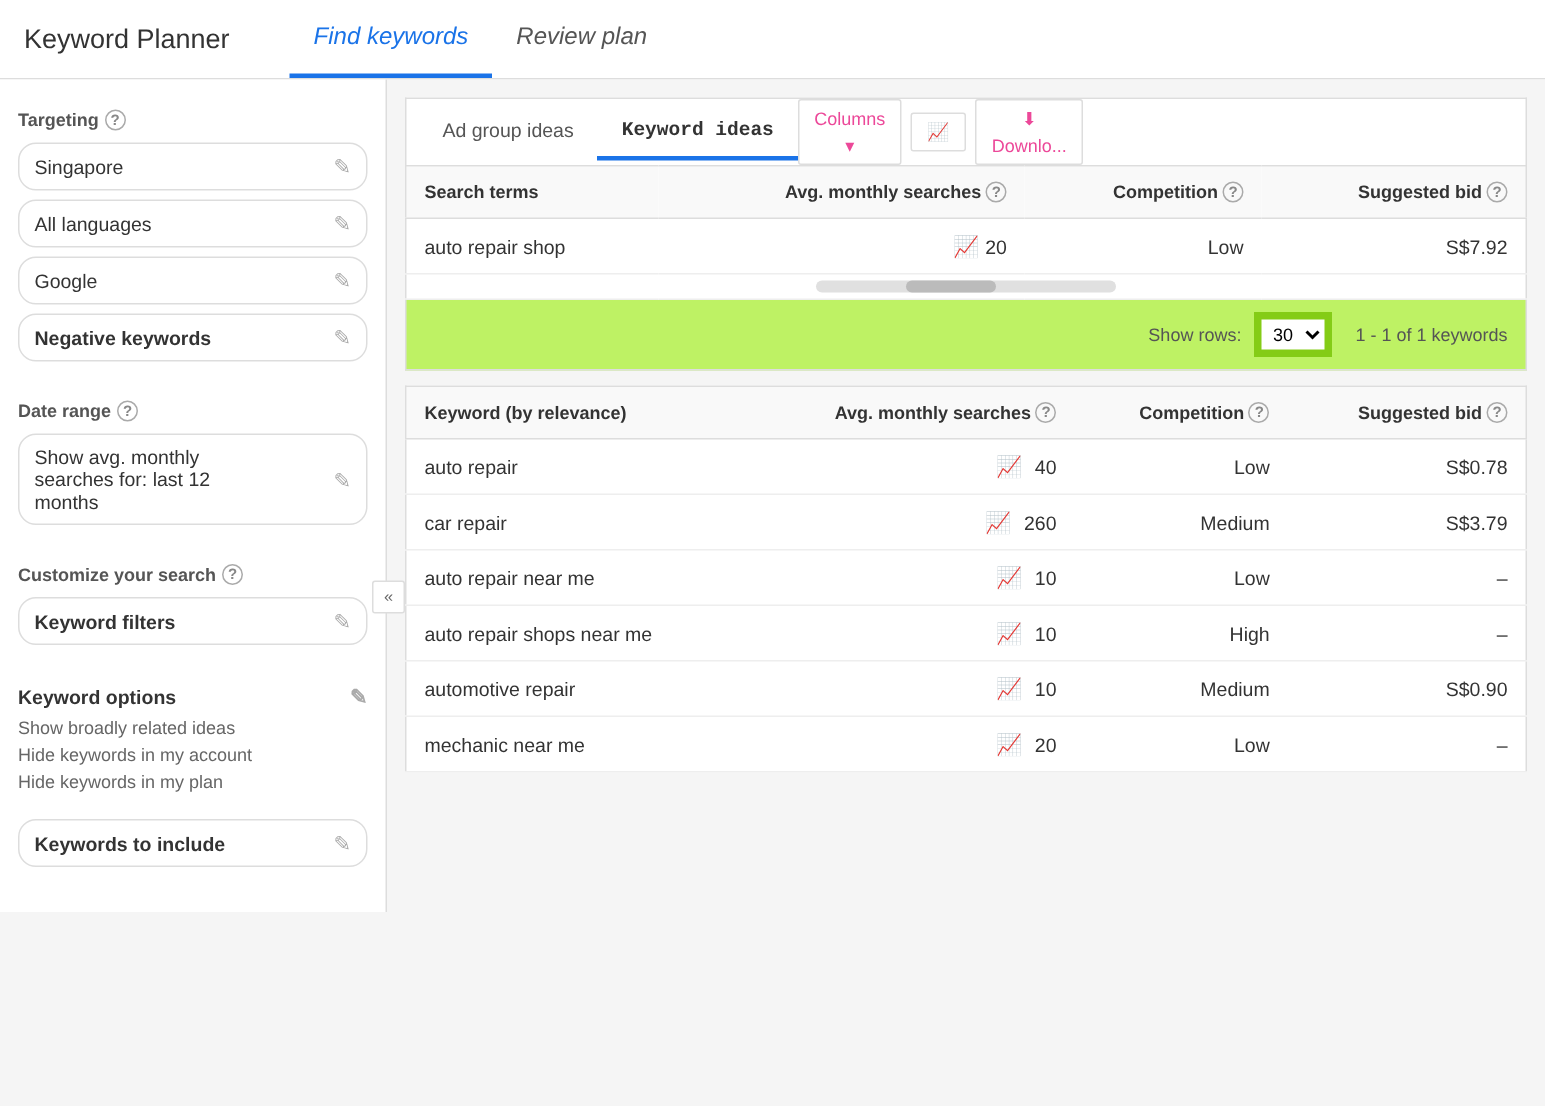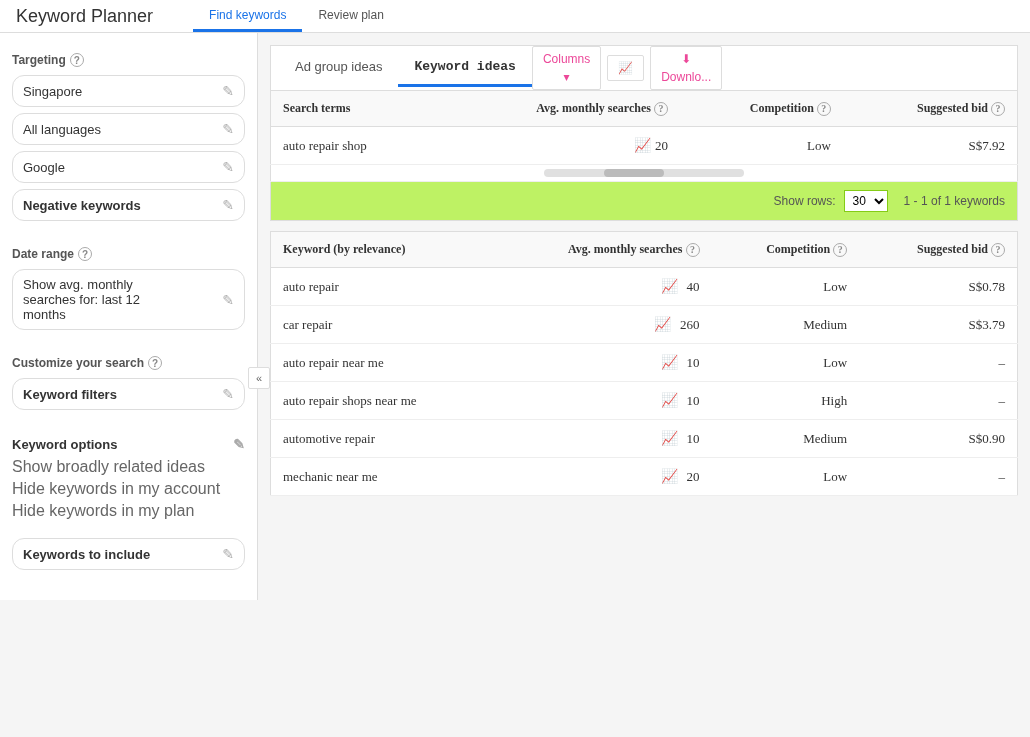--- a/index.html
+++ b/index.html
@@ -5,42 +5,43 @@
     * { box-sizing: border-box; margin: 0; padding: 0; }
     body { font-family: Arial, sans-serif; font-size: 13px; background: #f5f5f5; color: #222; }
 
     
     .top-header {
       background: #fff;
       border-bottom: 1px solid #ddd;
       padding: 0 16px;
       display: flex;
       align-items: center;
-      height: 33px;
+      height: 53px;
     }
     .app-title {
       font-size: 18px;
       font-weight: normal;
       color: #333;
       margin-right: 40px;
     }
     .nav-tabs {
       display: flex;
       gap: 0;
       height: 100%;
       align-items: stretch;
     }
     .nav-tab {
       padding: 12px 16px;
       display: flex;
       align-items: center;
       cursor: pointer;
       color: #555;
       border-bottom: 3px solid transparent;
-      font-size: 12px;
+      font-size: 16px;
+      font-style: italic;
     }
     .nav-tab.active {
       color: #1a73e8;
       border-bottom: 3px solid #1a73e8;
     }
 
     
     .main-layout {
       display: flex;
       height: calc(737px - 48px);
@@ -100,21 +101,21 @@
     .keyword-options-title {
       font-weight: bold;
       font-size: 13px;
       color: #333;
       display: flex;
       align-items: center;
       justify-content: space-between;
       margin-bottom: 4px;
     }
     .keyword-options-list { list-style: none; padding: 0; }
-    .keyword-options-list li { color: #666; font-size: 16px; padding: 2px 0; }
+    .keyword-options-list li { color: #666; font-size: 12px; padding: 2px 0; }
 
     .collapse-btn {
       position: absolute;
       right: -12px;
       top: 50%;
       transform: translateY(-50%);
       width: 22px;
       height: 22px;
       background: #fff;
       border: 1px solid #ddd;
@@ -180,21 +181,20 @@
       gap: 4px;
       flex-direction: column;
     }
 
     
     .data-table {
       width: 100%;
       border-collapse: collapse;
       background: #fff;
       border: 1px solid #ddd;
-      font-family: Liberation Serif, serif;
     }
     .data-table th {
       background: #f9f9f9;
       border-bottom: 1px solid #ddd;
       padding: 10px 12px;
       text-align: left;
       font-size: 12px;
       font-weight: bold;
       color: #333;
     }
@@ -218,21 +218,21 @@
       border-top: none;
       padding: 8px 12px;
       display: flex;
       align-items: center;
       justify-content: flex-end;
       gap: 8px;
       font-size: 12px;
       color: #555;
     }
     .show-rows-select {
-      border: 1px solid #84cc16;
+      border: 5px solid #84cc16;
       padding: 2px 4px;
       font-size: 12px;
       background: #fff;
     }
 
     .section-gap { height: 10px; }
 
     .th-with-help {
       display: flex;
       align-items: center;

